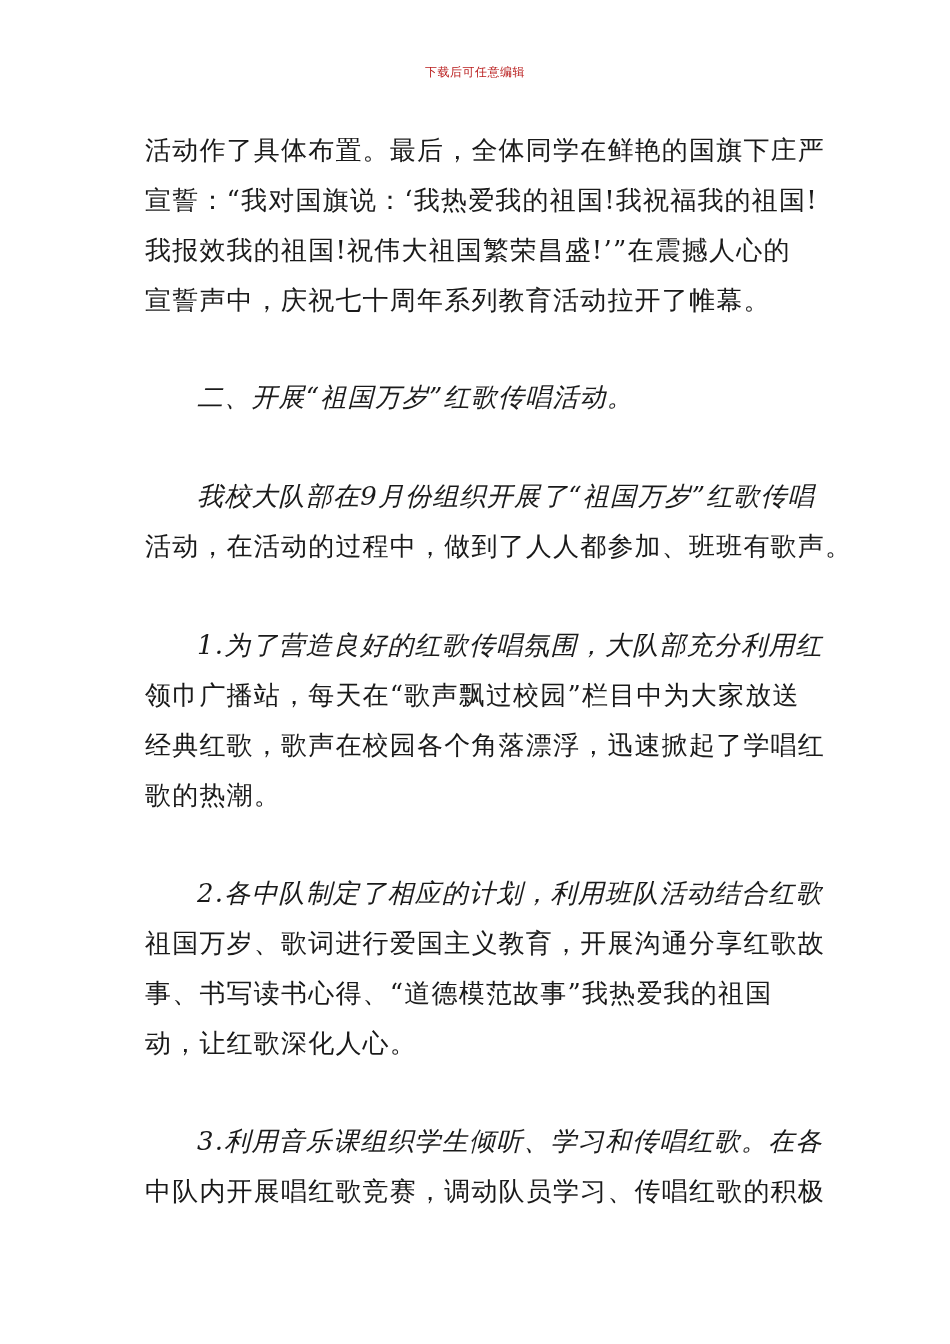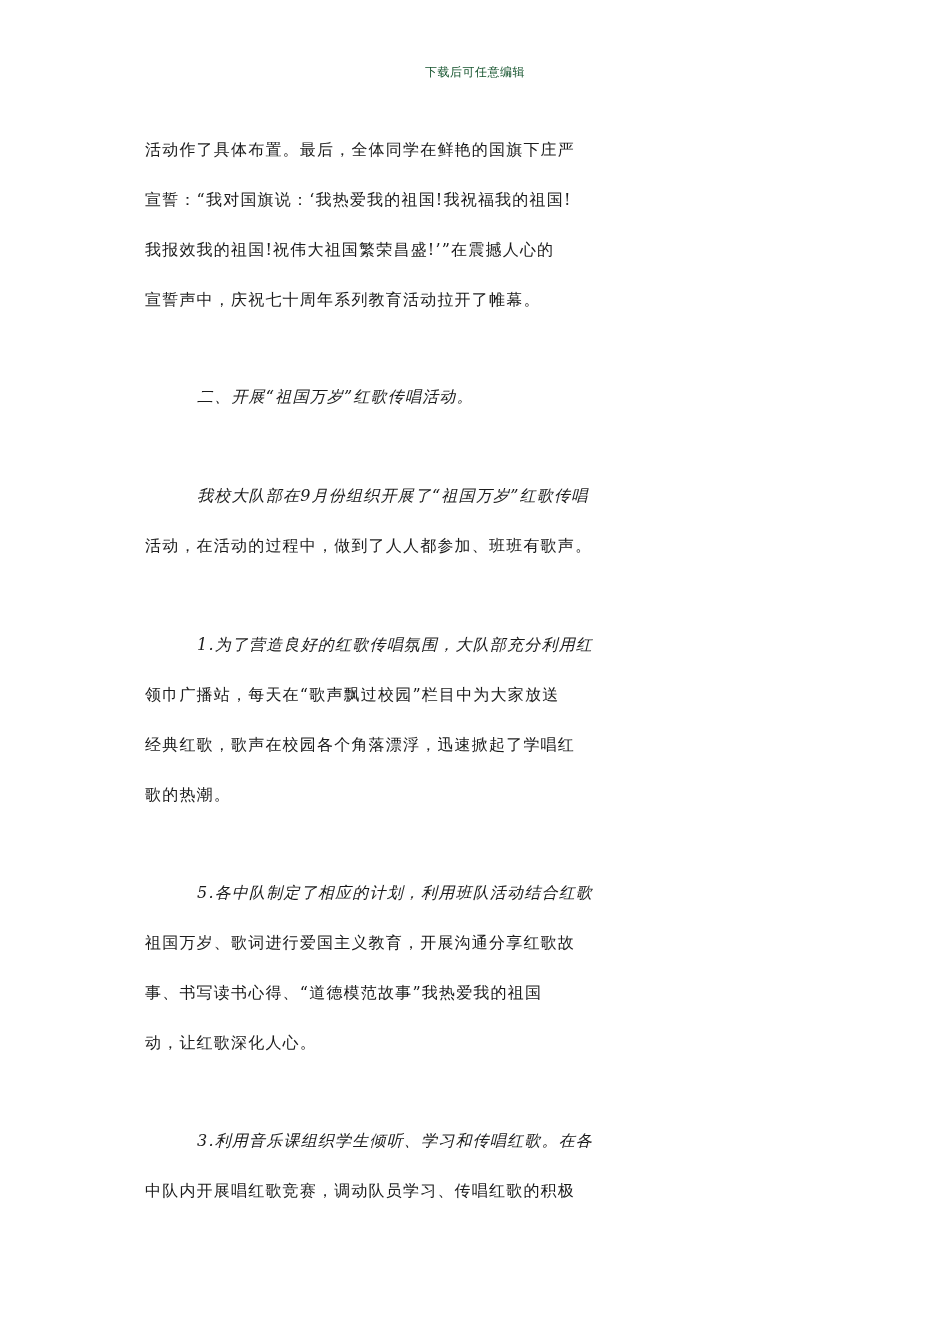--- a/index.html
+++ b/index.html
@@ -15,28 +15,28 @@
       font-family: "DejaVu Serif", "Liberation Serif", serif;
       color: #1a1a1a;
     }
     .page-header {
       position: absolute;
       top: 64px;
       left: 0;
       width: 950px;
       text-align: center;
       font-size: 12px;
-      color: #14532d;
+      color: #b91c1c;
       letter-spacing: 0.5px;
     }
     .line {
       position: absolute;
       left: 145px;
       width: 680px;
-      font-size: 16px;
+      font-size: 26px;
       line-height: 34px;
       white-space: nowrap;
       letter-spacing: 1.2px;
     }
     .indent { left: 197px; font-style: italic; }
   </style>
 </head>
 <body>
 
 <div class="page-header">下载后可任意编辑</div>
@@ -50,20 +50,20 @@
   <div class="line indent" style="top:380px">二、开展“祖国万岁”红歌传唱活动。</div>
 
   <div class="line indent" style="top:479px">我校大队部在9月份组织开展了“祖国万岁”红歌传唱</div>
   <div class="line" style="top:529px">活动，在活动的过程中，做到了人人都参加、班班有歌声。</div>
 
   <div class="line indent" style="top:628px">1.为了营造良好的红歌传唱氛围，大队部充分利用红</div>
   <div class="line" style="top:678px">领巾广播站，每天在“歌声飘过校园”栏目中为大家放送</div>
   <div class="line" style="top:728px">经典红歌，歌声在校园各个角落漂浮，迅速掀起了学唱红</div>
   <div class="line" style="top:778px">歌的热潮。</div>
 
-  <div class="line indent" style="top:876px">5.各中队制定了相应的计划，利用班队活动结合红歌</div>
+  <div class="line indent" style="top:876px">2.各中队制定了相应的计划，利用班队活动结合红歌</div>
   <div class="line" style="top:926px">祖国万岁、歌词进行爱国主义教育，开展沟通分享红歌故</div>
   <div class="line" style="top:976px">事、书写读书心得、“道德模范故事”我热爱我的祖国</div>
   <div class="line" style="top:1026px">动，让红歌深化人心。</div>
 
   <div class="line indent" style="top:1124px">3.利用音乐课组织学生倾听、学习和传唱红歌。在各</div>
   <div class="line" style="top:1174px">中队内开展唱红歌竞赛，调动队员学习、传唱红歌的积极</div>
 </div>
 
 </body></html>

